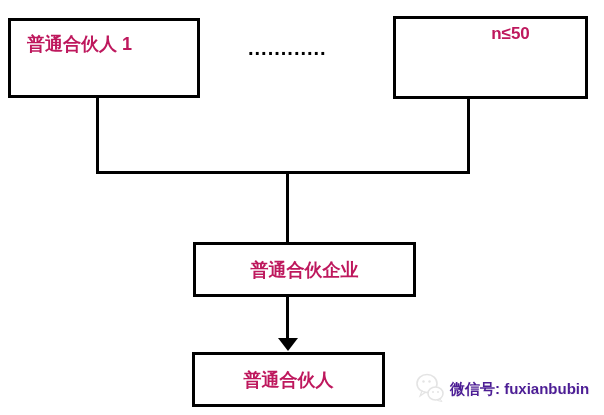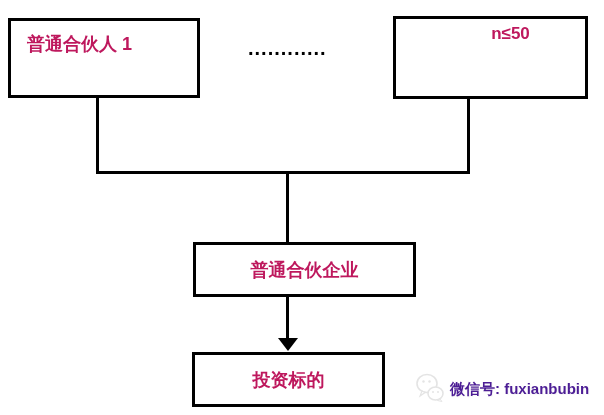--- a/index.html
+++ b/index.html
@@ -122,21 +122,21 @@
   <div class="line v-center"></div>
 
   <div class="node node-partnership">
     <span>普通合伙企业</span>
   </div>
 
   <div class="line v-arrow"></div>
   <div class="arrow-head"></div>
 
   <div class="node node-target">
-    <span>投资标的</span>
+    <span>普通合伙人</span>
   </div>
 
   <div class="watermark">
     <span>
       <svg width="28" height="30" viewBox="0 0 28 30" aria-hidden="true">
         <ellipse cx="11" cy="11.5" rx="10" ry="9" fill="#ffffff" stroke="#e4e4e4" stroke-width="1.6"></ellipse>
         <circle cx="7.5" cy="9.5" r="1.2" fill="#e4e4e4"></circle>
         <circle cx="13.5" cy="9.5" r="1.2" fill="#e4e4e4"></circle>
         <path d="M6 19 L4 24 L9 20.5 Z" fill="#ffffff" stroke="#e4e4e4" stroke-width="1.2"></path>
         <ellipse cx="19.5" cy="21.5" rx="7.5" ry="6.5" fill="#ffffff" stroke="#e4e4e4" stroke-width="1.6"></ellipse>

